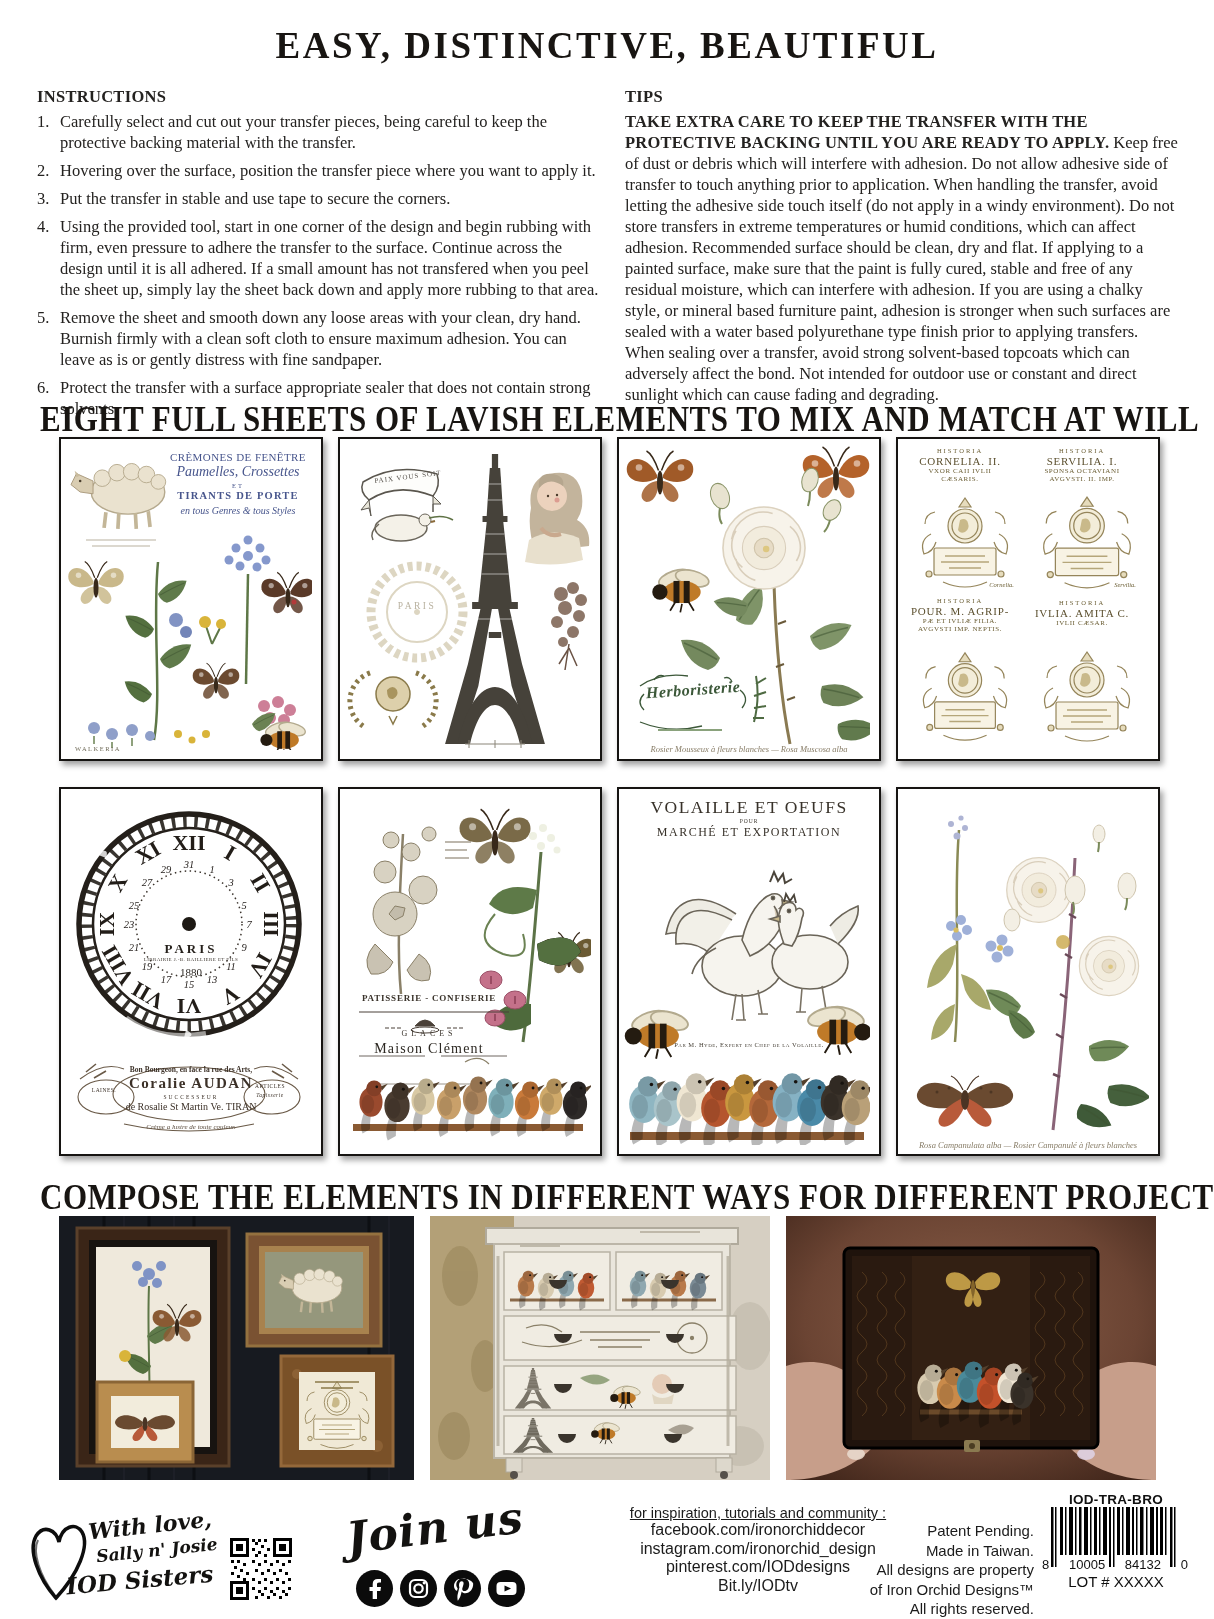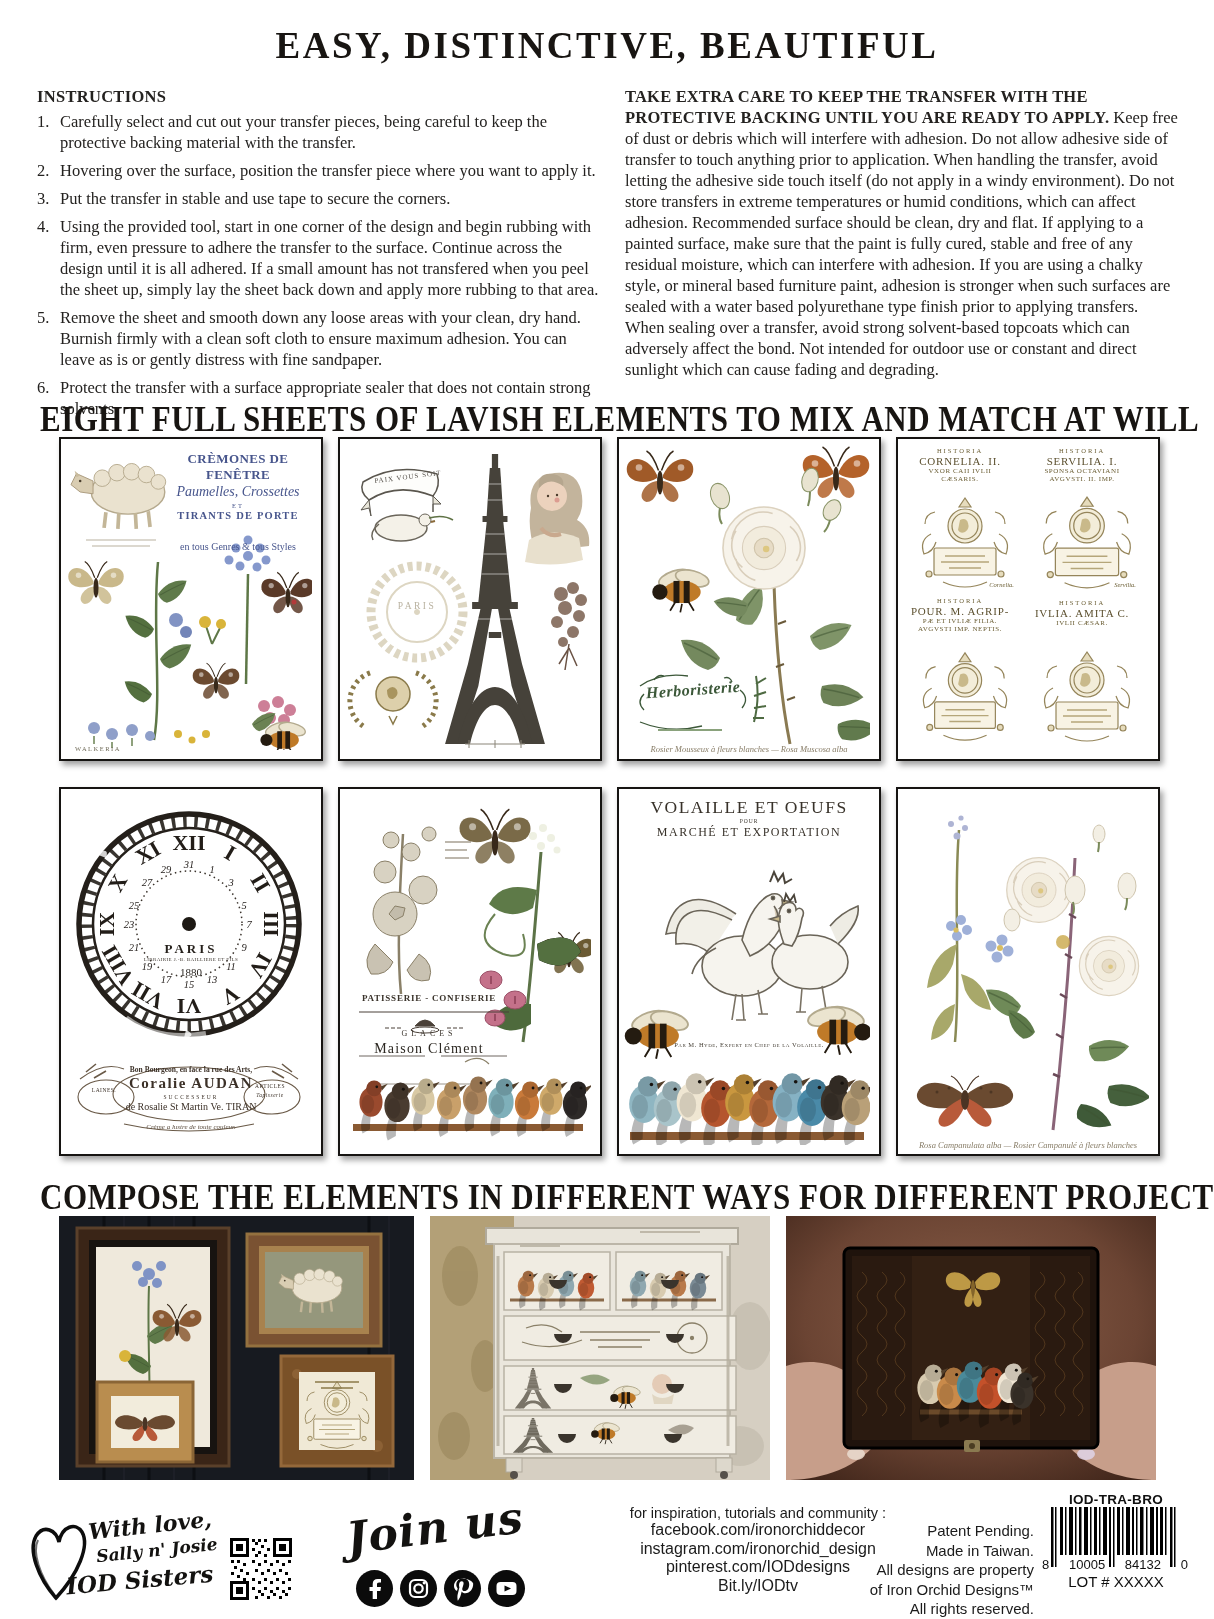--- a/index.html
+++ b/index.html
@@ -27,25 +27,25 @@
          box-shadow:3px 4px 6px rgba(0,0,0,.38);}
   .row1{top:0;height:320px;}
   .row2{top:350px;height:365px;}
   .c1{left:0;} .c2{left:279px;} .c3{left:558px;} .c4{left:837px;}
   .sheet svg.art{position:absolute;inset:5px;width:246px;}
   .row1 svg.art{height:306px;} .row2 svg.art{height:351px;}
   .ov{position:absolute;z-index:3;}
   .ctr{text-align:center;}
   
   .blue{color:#47558c;}
-  .s1l1{font-size:13px;font-weight:bold;letter-spacing:.4px;}
+  .s1l1{font-size:11px;font-weight:normal;letter-spacing:.4px;}
   .s1l2{font-size:14px;font-style:italic;margin-top:1px;}
   .s1l3{font-size:6.5px;letter-spacing:2px;margin-top:2px;}
   .s1l4{font-size:10.5px;font-weight:bold;letter-spacing:1.2px;margin-top:1px;}
-  .s1l5{font-size:10px;margin-top:20px;text-align:center;}
+  .s1l5{font-size:10px;font-style:italic;margin-top:4px;text-align:center;}
   .tinycap{font-size:6.5px;letter-spacing:1.5px;color:#6f6a58;}
   
   .herb{font-size:16px;font-weight:bold;font-style:italic;color:#3c5839;letter-spacing:.5px;}
   .script-cap{font-size:8.5px;font-style:italic;color:#877c66;}
   
   .hist{color:#6d6037;}
   .hist .t{font-size:6.5px;letter-spacing:2px;}
   .hist .n{font-size:11px;letter-spacing:.8px;color:#5d5130;margin-top:1px;}
   .hist .s{font-size:7px;letter-spacing:.6px;}
   .hist-cap{font-size:6.5px;font-style:italic;color:#6d6037;text-align:right;}
@@ -68,21 +68,21 @@
   .s7t2{font-size:5.5px;letter-spacing:1px;color:#38322a;}
   .s7t3{font-size:12px;letter-spacing:1.5px;color:#38322a;}
   .s7cap{font-size:6.5px;letter-spacing:.5px;font-variant:small-caps;color:#4a443a;}
   
   .photos{position:absolute;left:59px;top:1216px;width:1097px;height:264px;}
   .photo{position:absolute;top:0;height:264px;overflow:hidden;}
   
   .hand{position:absolute;font-style:italic;font-weight:bold;color:#131210;font-family:"DejaVu Serif",serif;}
   .sans{font-family:"Liberation Sans",sans-serif;}
   .community{position:absolute;left:558px;top:1505px;width:400px;text-align:center;color:#1b1b1b;}
-  .community .intro{font-size:14.5px;}
+  .community .intro{font-size:14.5px;text-decoration:underline;}
   .community .site{font-size:24px;line-height:27px;}
   .community .lnk{font-size:16px;line-height:18.5px;}
   .legal{position:absolute;left:816px;top:1521px;width:218px;text-align:right;font-size:15px;line-height:19.5px;color:#1b1b1b;}
   .bc-wrap{position:absolute;left:1040px;top:1492px;width:152px;text-align:center;color:#111;}
   .bc-sku{font-size:13.5px;font-weight:bold;letter-spacing:.3px;}
   .bc-digits{display:flex;justify-content:space-between;width:150px;font-size:13px;margin-top:-14px;}
   .bc-digits span{background:#fff;padding:0 2px;}
   .bc-lot{font-size:15px;margin-top:1px;}
   .icon-circle{display:inline-block;width:37px;height:37px;border-radius:50%;background:#0b0b0b;margin-right:3px;vertical-align:top;}
 </style>
@@ -200,20 +200,21 @@
         <span class="inst-num">5.</span>
         <span class="inst-text">Remove the sheet and smooth down any loose areas with your clean, dry hand. Burnish firmly with a clean soft cloth to ensure maximum adhesion. You can leave as is or gently distress with fine sandpaper.</span>
       </div>
     <div class="inst-item">
         <span class="inst-num">6.</span>
         <span class="inst-text">Protect the transfer with a surface appropriate sealer that does not contain strong solvents.</span>
       </div>
   </div>
 
   <div class="col col-tips">
+    <div class="col-heading">TIPS</div>
     <p class="tips-body"><b>TAKE EXTRA CARE TO KEEP THE TRANSFER WITH THE PROTECTIVE BACKING UNTIL YOU ARE READY TO APPLY.</b><span> Keep free of dust or debris which will interfere with adhesion. Do not allow adhesive side of transfer to touch anything prior to application. When handling the transfer, avoid letting the adhesive side touch itself (do not apply in a windy environment). Do not store transfers in extreme temperatures or humid conditions, which can affect adhesion. Recommended surface should be clean, dry and flat. If applying to a painted surface, make sure that the paint is fully cured, stable and free of any residual moisture, which can interfere with adhesion. If you are using a chalky style, or mineral based furniture paint, adhesion is stronger when such surfaces are sealed with a water based polyurethane type finish prior to applying transfers. When sealing over a transfer, avoid strong solvent-based topcoats which can adversely affect the bond. Not intended for outdoor use or constant and direct sunlight which can cause fading and degrading.</span></p>
   </div>
 
   <div class="band-heading" style="top:398px;">EIGHT FULL SHEETS OF LAVISH ELEMENTS TO MIX AND MATCH AT WILL</div>
 
   <div class="grid">
 
     <div class="sheet row1 c1">
       <svg class="art" viewBox="0 0 246 306">
         <use href="#sheep" transform="translate(62,48) scale(0.92)"></use>

